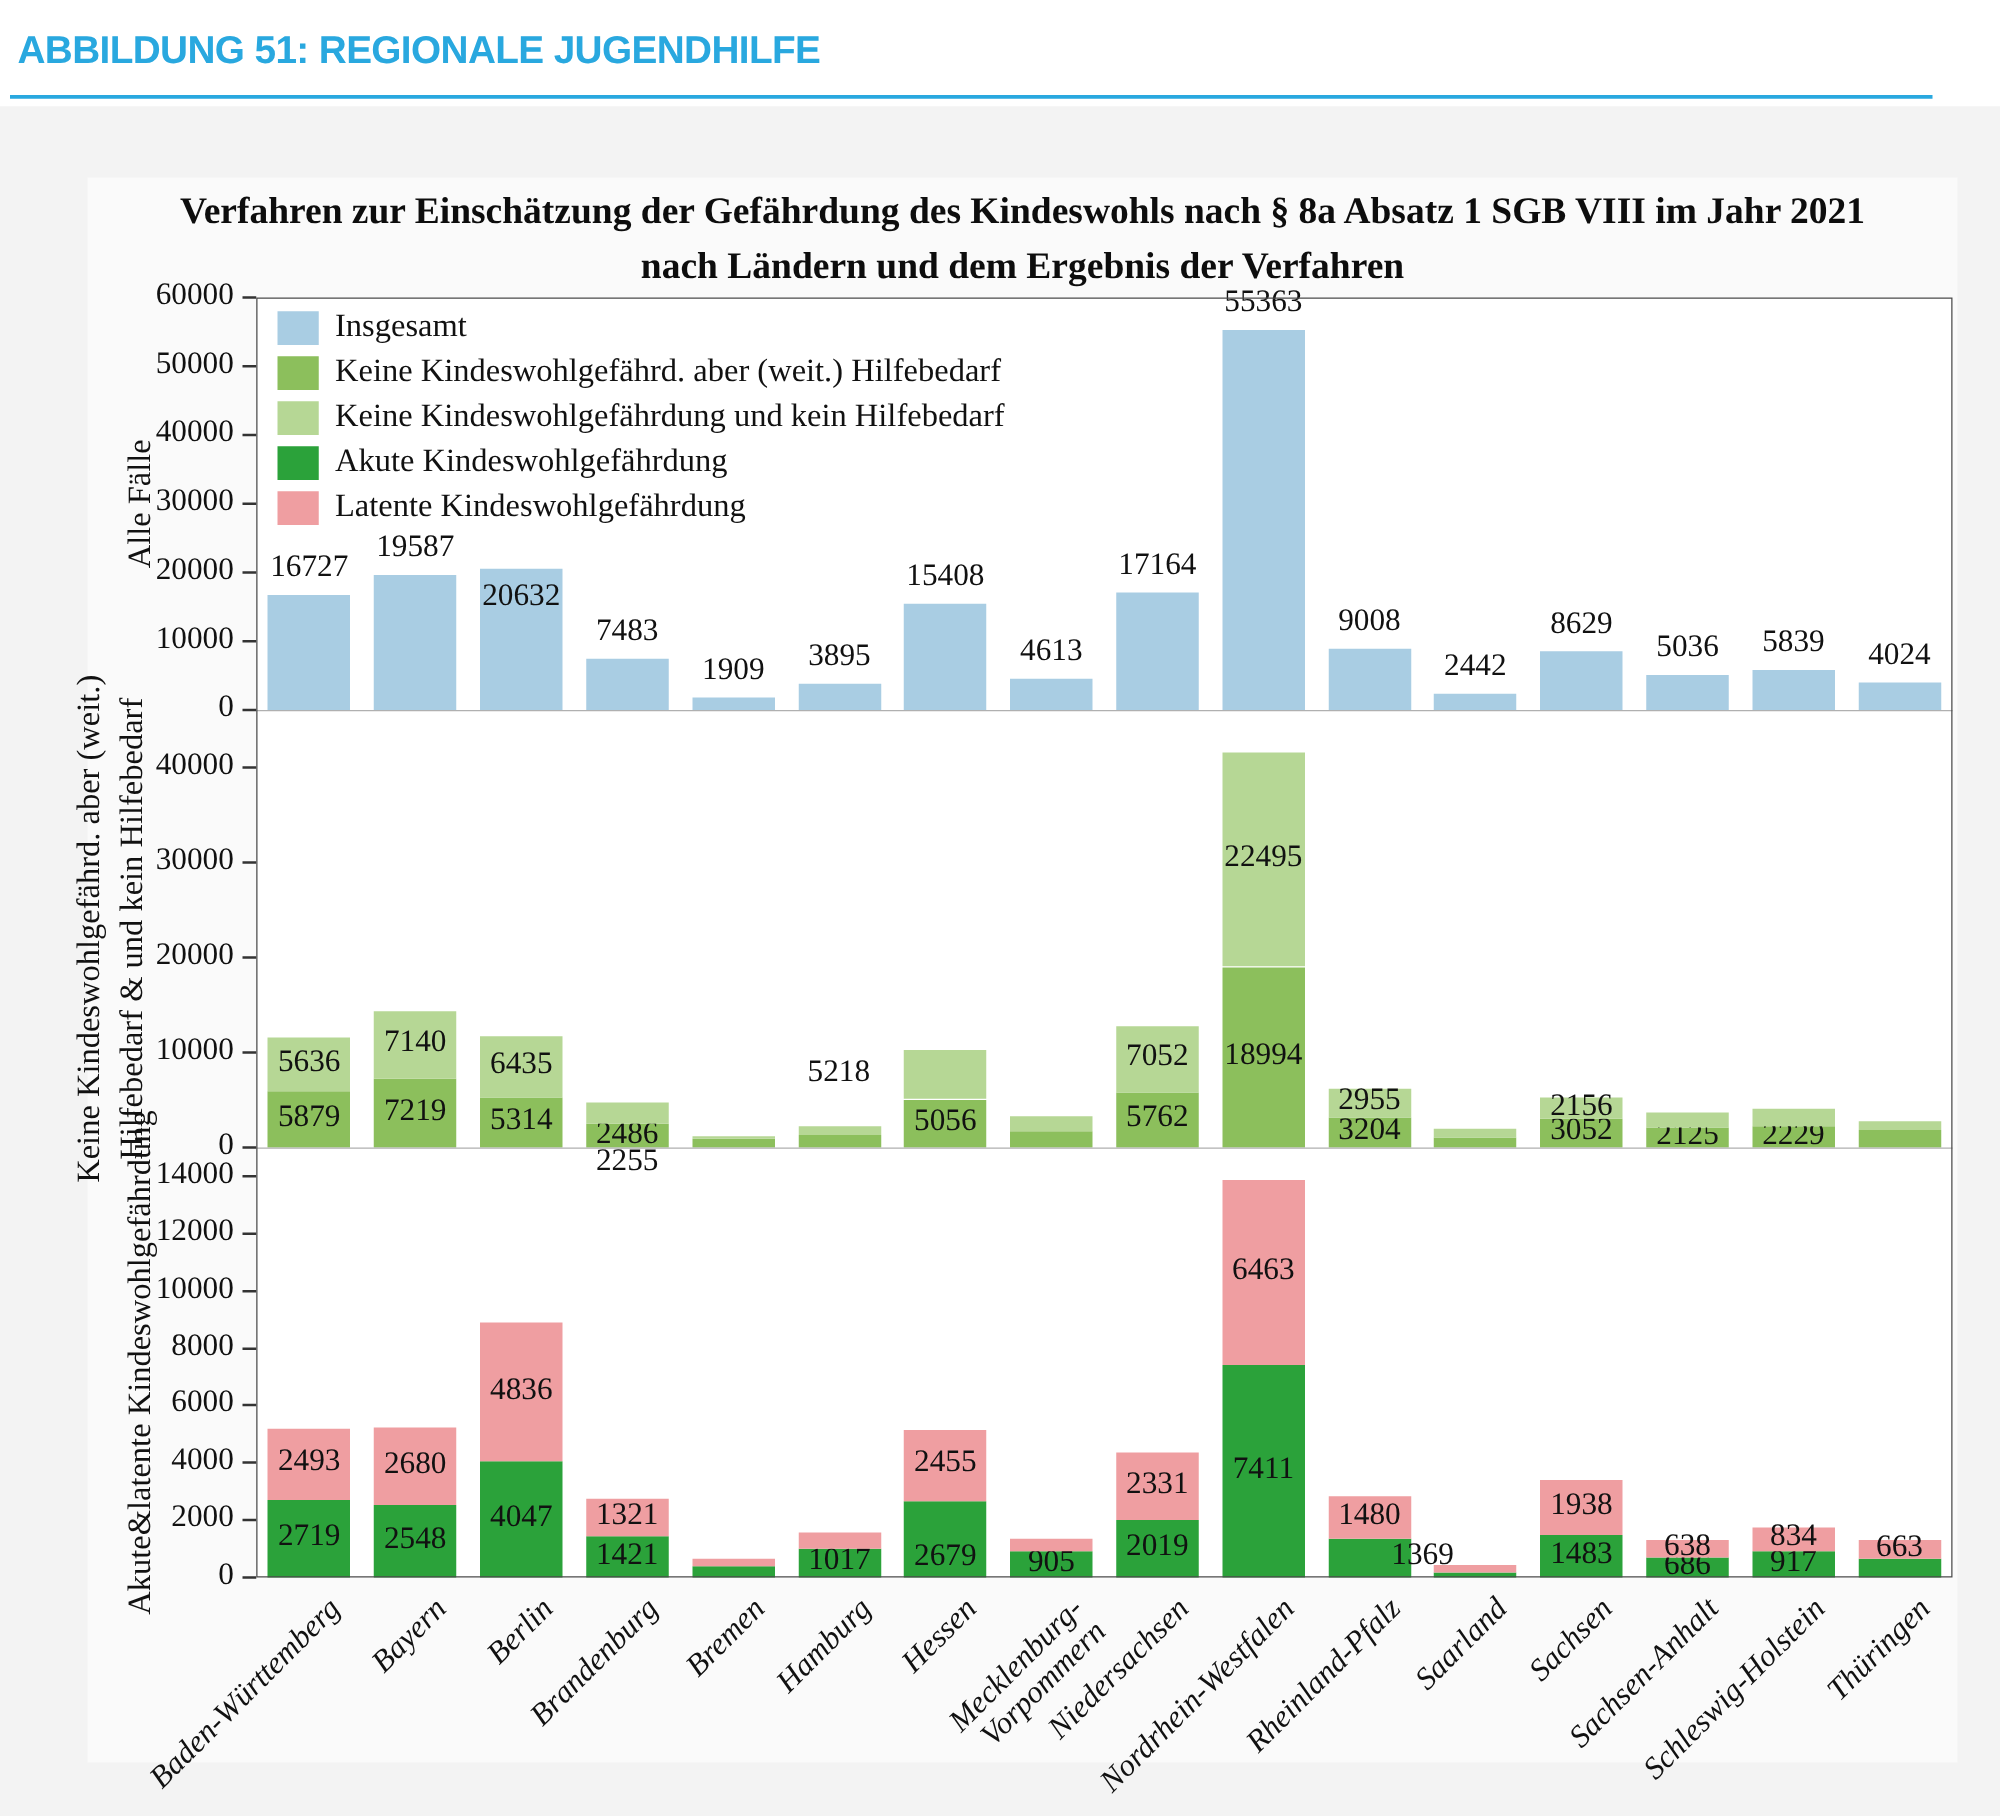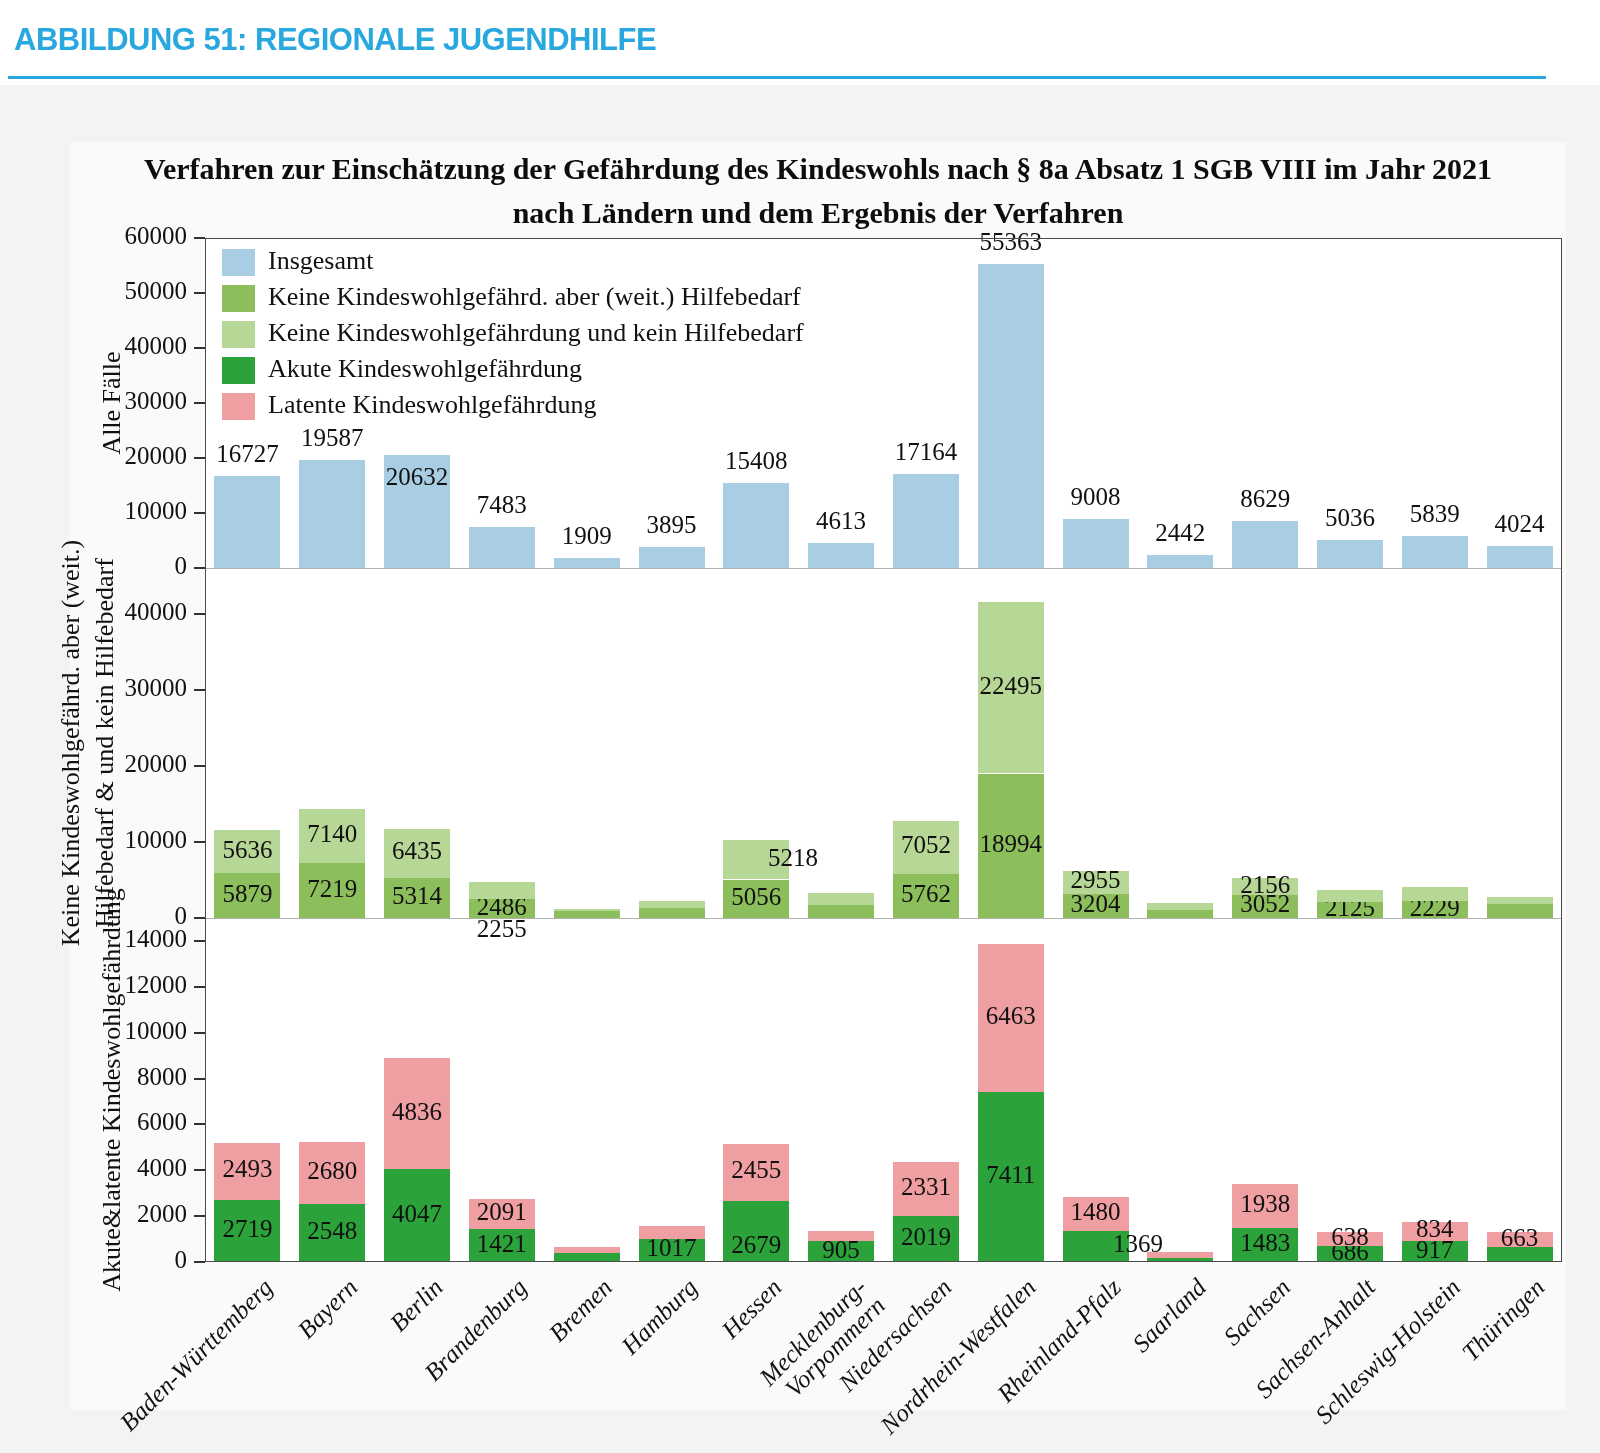--- a/index.html
+++ b/index.html
@@ -104,21 +104,21 @@
       <div style="left: 426.8px; top: 892.5px; width: 150px; text-align: center; font-size: 25px;">2486</div>
       <div style="left: 468.8px; top: 881.9px; width: 66px; height: 17.2px; background: rgb(182, 215, 149);"></div>
       <div style="left: 426.8px; top: 874.5px; width: 150px; text-align: center; font-size: 25px; margin-top: 40px;">2255</div>
       <div style="left: 553.7px; top: 911.2px; width: 66px; height: 6.8px; background: rgb(140, 191, 92);"></div>
       <div style="left: 553.7px; top: 908.5px; width: 66px; height: 2.7px; background: rgb(182, 215, 149);"></div>
       <div style="left: 638.5px; top: 907.8px; width: 66px; height: 10.2px; background: rgb(140, 191, 92);"></div>
       <div style="left: 638.5px; top: 900.5px; width: 66px; height: 7.3px; background: rgb(182, 215, 149);"></div>
       <div style="left: 723.3px; top: 879.5px; width: 66px; height: 38.5px; background: rgb(140, 191, 92);"></div>
       <div style="left: 681.3px; top: 882.8px; width: 150px; text-align: center; font-size: 25px;">5056</div>
       <div style="left: 723.3px; top: 839.8px; width: 66px; height: 39.7px; background: rgb(182, 215, 149);"></div>
-      <div style="left: 668px; top: 843.7px; width: 150px; text-align: right; font-size: 25px;">5218</div>
+      <div style="left: 646px; top: 843.7px; width: 150px; text-align: left; font-size: 25px;">5218</div>
       <div style="left: 808.1px; top: 904.7px; width: 66px; height: 13.3px; background: rgb(140, 191, 92);"></div>
       <div style="left: 808.1px; top: 893.1px; width: 66px; height: 11.6px; background: rgb(182, 215, 149);"></div>
       <div style="left: 892.9px; top: 874.2px; width: 66px; height: 43.8px; background: rgb(140, 191, 92);"></div>
       <div style="left: 850.9px; top: 880.1px; width: 150px; text-align: center; font-size: 25px;">5762</div>
       <div style="left: 892.9px; top: 820.5px; width: 66px; height: 53.7px; background: rgb(182, 215, 149);"></div>
       <div style="left: 850.9px; top: 831.3px; width: 150px; text-align: center; font-size: 25px;">7052</div>
       <div style="left: 977.7px; top: 773.5px; width: 66px; height: 144.5px; background: rgb(140, 191, 92);"></div>
       <div style="left: 935.7px; top: 829.7px; width: 150px; text-align: center; font-size: 25px;">18994</div>
       <div style="left: 977.7px; top: 602.3px; width: 66px; height: 171.2px; background: rgb(182, 215, 149);"></div>
       <div style="left: 935.7px; top: 671.9px; width: 150px; text-align: center; font-size: 25px;">22495</div>
@@ -166,21 +166,21 @@
       <div style="left: 257.2px; top: 1216.8px; width: 150px; text-align: center; font-size: 25px;">2548</div>
       <div style="left: 299.2px; top: 1142.1px; width: 66px; height: 61.5px; background: rgb(239, 158, 161);"></div>
       <div style="left: 257.2px; top: 1156.8px; width: 150px; text-align: center; font-size: 25px;">2680</div>
       <div style="left: 384px; top: 1169.2px; width: 66px; height: 92.8px; background: rgb(43, 162, 58);"></div>
       <div style="left: 342px; top: 1199.6px; width: 150px; text-align: center; font-size: 25px;">4047</div>
       <div style="left: 384px; top: 1058.3px; width: 66px; height: 110.9px; background: rgb(239, 158, 161);"></div>
       <div style="left: 342px; top: 1097.7px; width: 150px; text-align: center; font-size: 25px;">4836</div>
       <div style="left: 468.8px; top: 1229.4px; width: 66px; height: 32.6px; background: rgb(43, 162, 58);"></div>
       <div style="left: 426.8px; top: 1229.7px; width: 150px; text-align: center; font-size: 25px;">1421</div>
       <div style="left: 468.8px; top: 1199.1px; width: 66px; height: 30.3px; background: rgb(239, 158, 161);"></div>
-      <div style="left: 426.8px; top: 1198.3px; width: 150px; text-align: center; font-size: 25px;">2091</div>
+      <div style="left: 426.8px; top: 1198.3px; width: 150px; text-align: center; font-size: 25px;">1321</div>
       <div style="left: 553.7px; top: 1252.6px; width: 66px; height: 9.4px; background: rgb(43, 162, 58);"></div>
       <div style="left: 553.7px; top: 1246.9px; width: 66px; height: 5.7px; background: rgb(239, 158, 161);"></div>
       <div style="left: 638.5px; top: 1238.7px; width: 66px; height: 23.3px; background: rgb(43, 162, 58);"></div>
       <div style="left: 596.5px; top: 1234.3px; width: 150px; text-align: center; font-size: 25px;">1017</div>
       <div style="left: 638.5px; top: 1225.5px; width: 66px; height: 13.1px; background: rgb(239, 158, 161);"></div>
       <div style="left: 723.3px; top: 1200.6px; width: 66px; height: 61.4px; background: rgb(43, 162, 58);"></div>
       <div style="left: 681.3px; top: 1215.3px; width: 150px; text-align: center; font-size: 25px; margin-top: 16px;">2679</div>
       <div style="left: 723.3px; top: 1144.3px; width: 66px; height: 56.3px; background: rgb(239, 158, 161);"></div>
       <div style="left: 681.3px; top: 1156.4px; width: 150px; text-align: center; font-size: 25px;">2455</div>
       <div style="left: 808.1px; top: 1241.2px; width: 66px; height: 20.8px; background: rgb(43, 162, 58);"></div>

